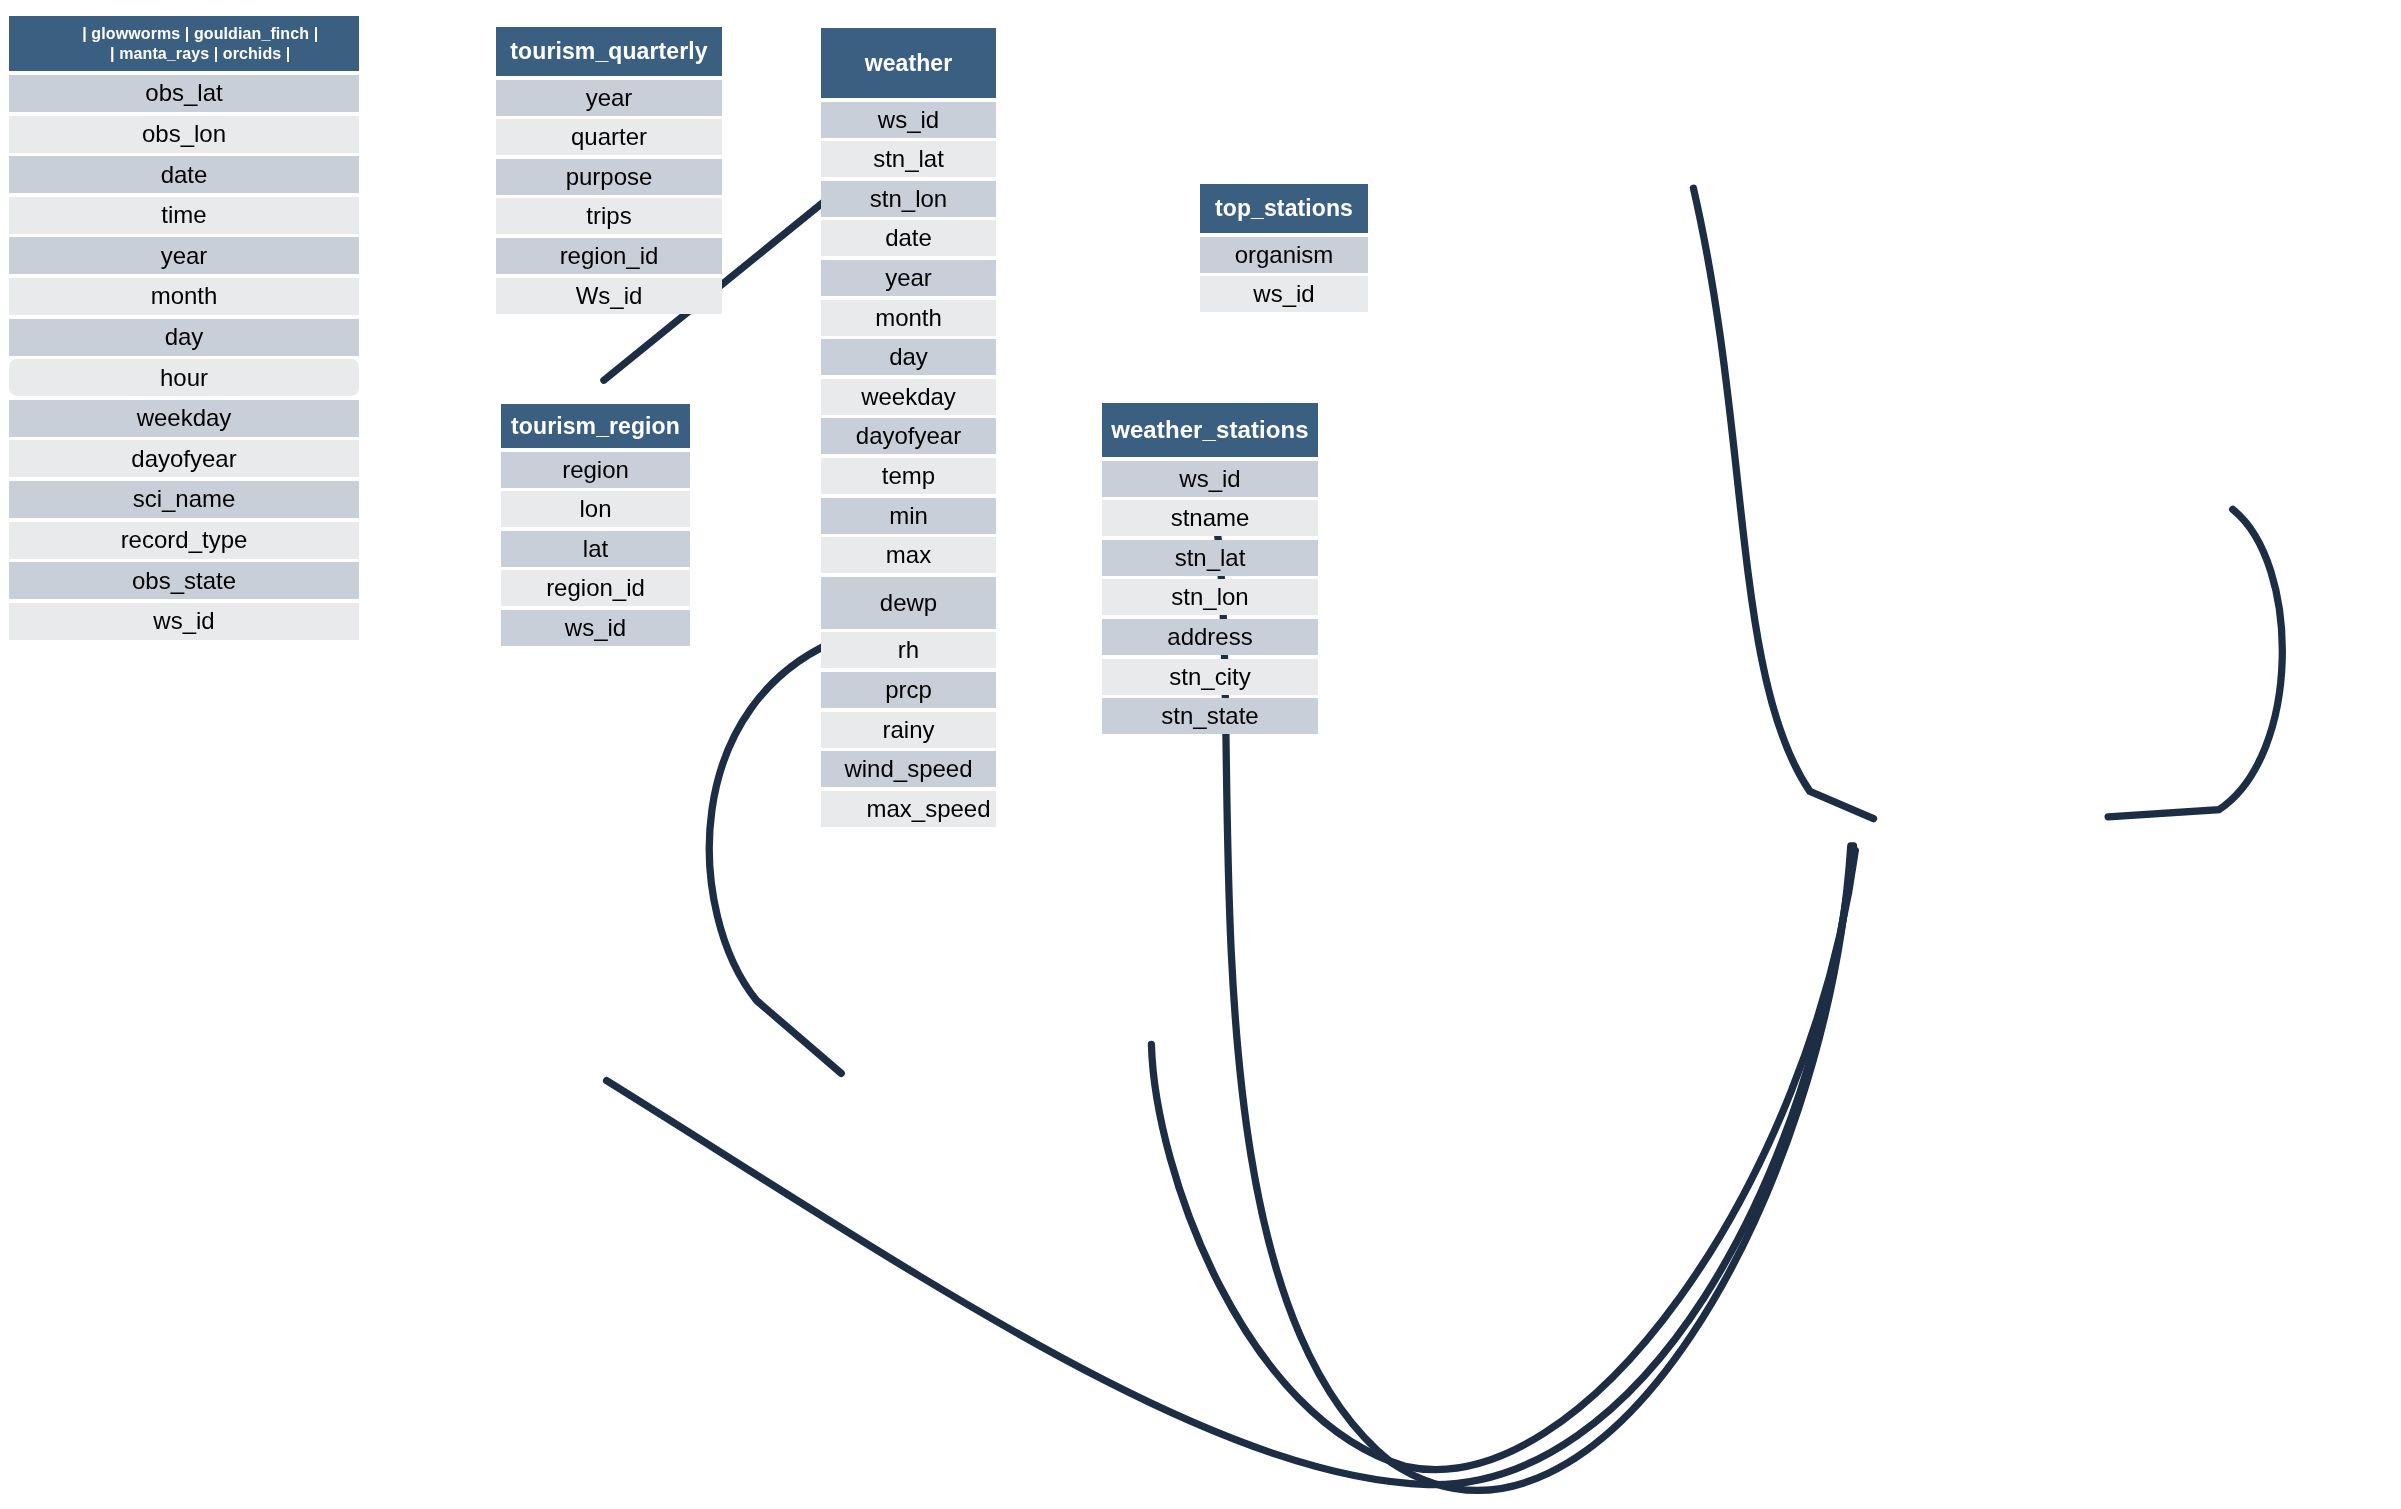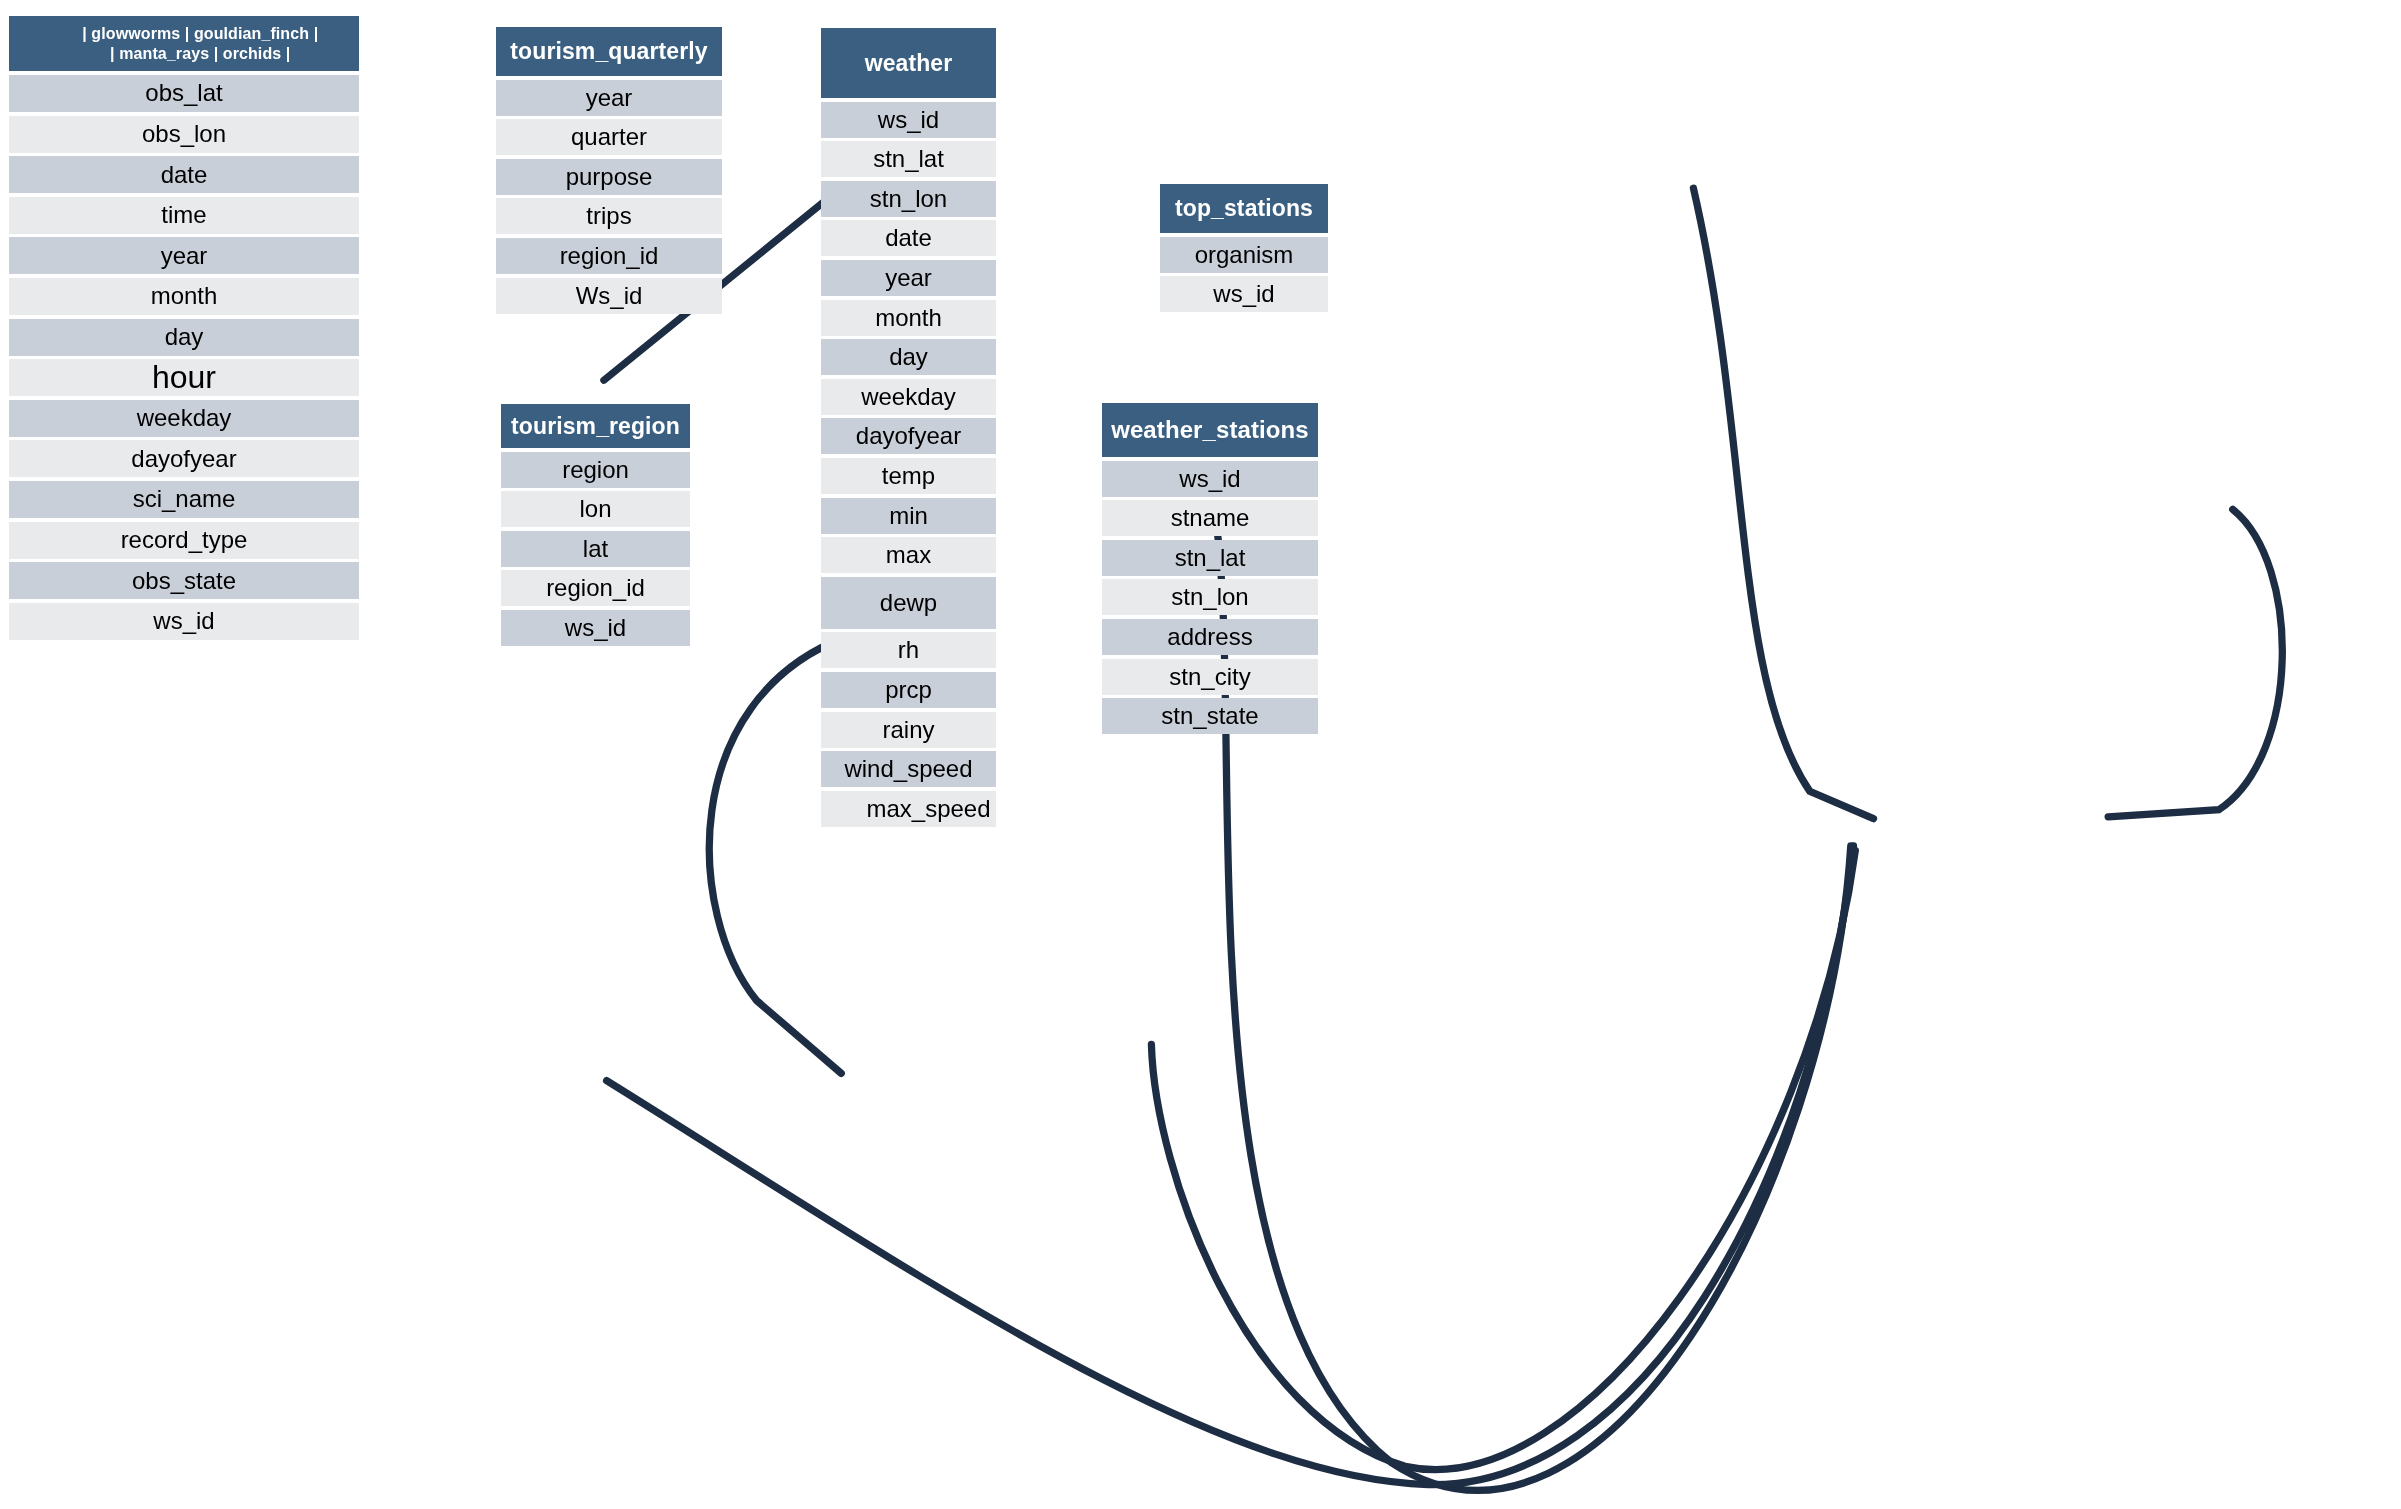--- a/index.html
+++ b/index.html
@@ -88,21 +88,21 @@
         <span>| manta_rays | orchids |</span>
       </span>
     </div>
     <div class="tbl-row odd" style="height:37px; font-size:24px;">obs_lat</div>
     <div class="tbl-row even" style="height:37px; font-size:24px;">obs_lon</div>
     <div class="tbl-row odd" style="height:37px; font-size:24px;">date</div>
     <div class="tbl-row even" style="height:37px; font-size:24px;">time</div>
     <div class="tbl-row odd" style="height:37px; font-size:24px;">year</div>
     <div class="tbl-row even" style="height:37px; font-size:24px;">month</div>
     <div class="tbl-row odd" style="height:37px; font-size:24px;">day</div>
-    <div class="tbl-row even" style="height:37px; font-size:32px;">hour</div>
+    <div class="tbl-row even" style="height:37px; font-size:24px;border-radius:8px;">hour</div>
     <div class="tbl-row odd" style="height:37px; font-size:24px;">weekday</div>
     <div class="tbl-row even" style="height:37px; font-size:24px;">dayofyear</div>
     <div class="tbl-row odd" style="height:37px; font-size:24px;">sci_name</div>
     <div class="tbl-row even" style="height:37px; font-size:24px;">record_type</div>
     <div class="tbl-row odd" style="height:37px; font-size:24px;">obs_state</div>
     <div class="tbl-row even" style="height:37px; font-size:24px;">ws_id</div>
   </div>
 
   <div class="erd-table" style="left:496px; top:27px; width:226px;">
     <div class="tbl-header" style="height:49px; font-size:23px;">tourism_quarterly</div>
@@ -138,21 +138,21 @@
     <div class="tbl-row odd" style="height:36px; font-size:24px;">min</div>
     <div class="tbl-row even" style="height:36px; font-size:24px;">max</div>
     <div class="tbl-row odd" style="height:52px; font-size:24px;">dewp</div>
     <div class="tbl-row even" style="height:36px; font-size:24px;">rh</div>
     <div class="tbl-row odd" style="height:36px; font-size:24px;">prcp</div>
     <div class="tbl-row even" style="height:36px; font-size:24px;">rainy</div>
     <div class="tbl-row odd" style="height:36px; font-size:24px;">wind_speed</div>
     <div class="tbl-row even" style="height:36px; font-size:24px;padding-left:40px;">max_speed</div>
   </div>
 
-  <div class="erd-table" style="left:1160px; top:184px; width:168px;">
+  <div class="erd-table" style="left:1200px; top:184px; width:168px;">
     <div class="tbl-header" style="height:49px; font-size:23px;">top_stations</div>
     <div class="tbl-row odd" style="height:36px; font-size:24px;">organism</div>
     <div class="tbl-row even" style="height:36px; font-size:24px;">ws_id</div>
   </div>
 
   <div class="erd-table" style="left:1102px; top:403px; width:216px;">
     <div class="tbl-header" style="height:54px; font-size:24px;">weather_stations</div>
     <div class="tbl-row odd" style="height:36px; font-size:24px;">ws_id</div>
     <div class="tbl-row even" style="height:36px; font-size:24px;">stname</div>
     <div class="tbl-row odd" style="height:36px; font-size:24px;">stn_lat</div>

